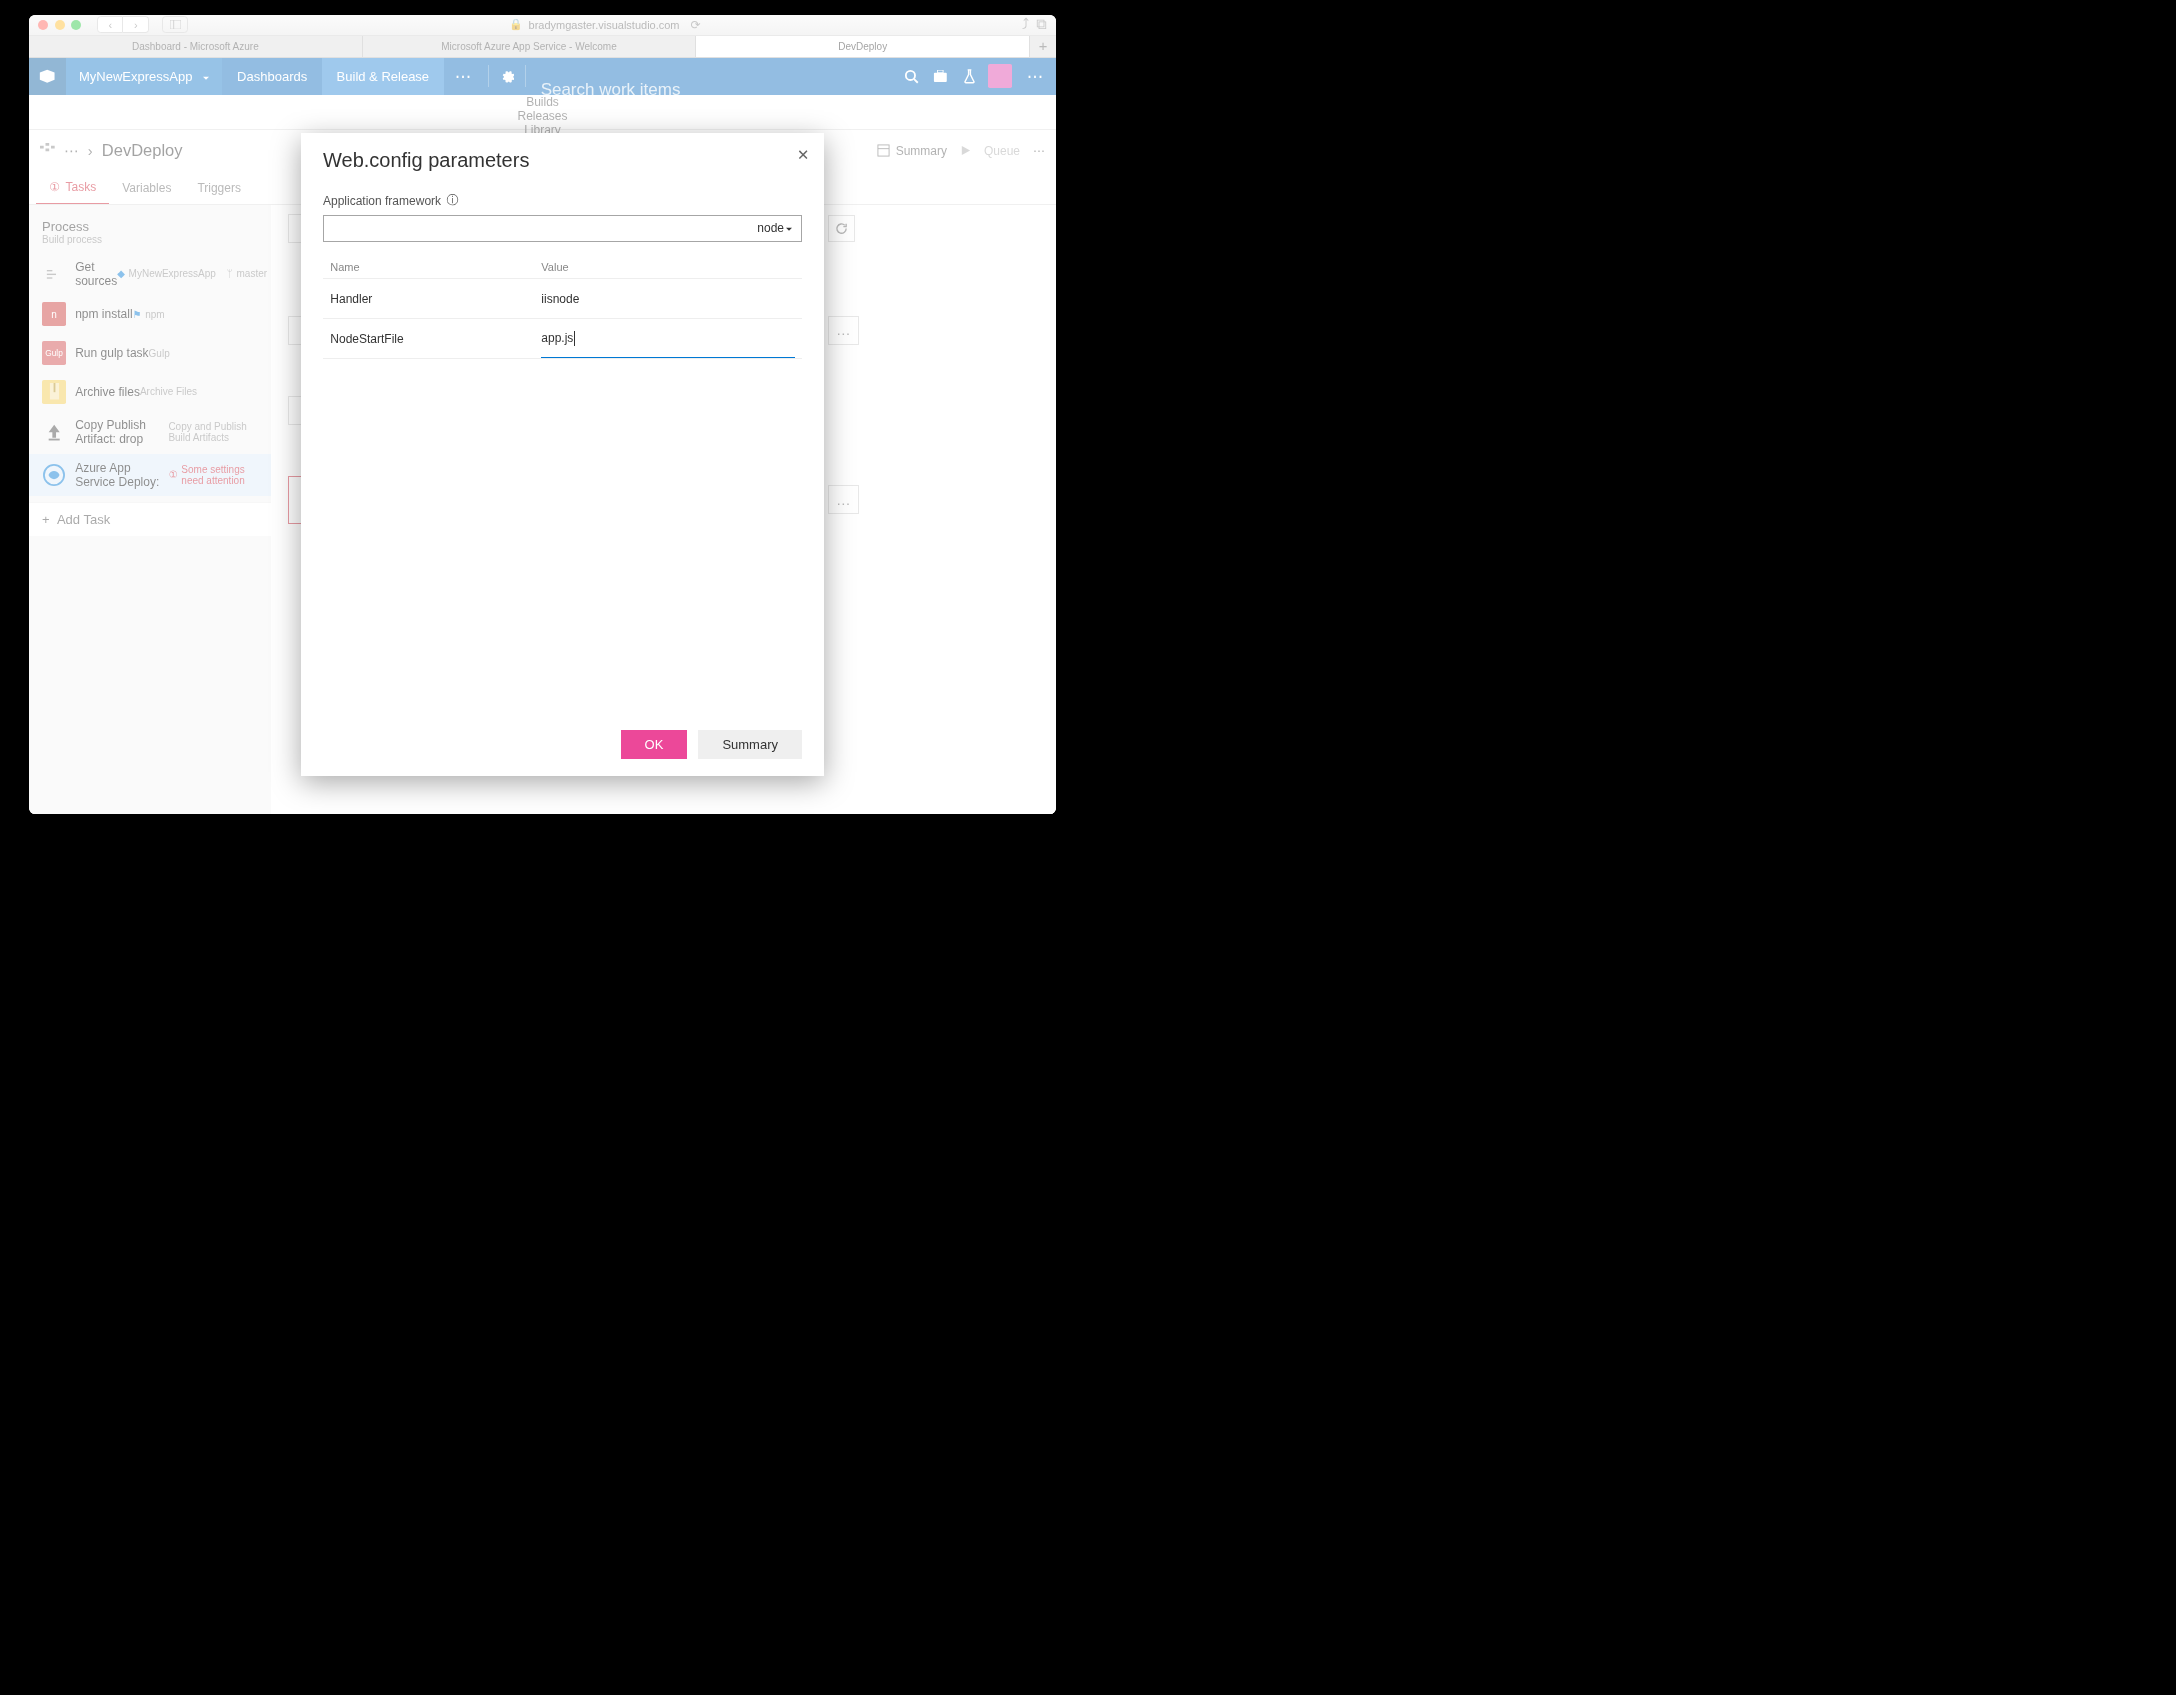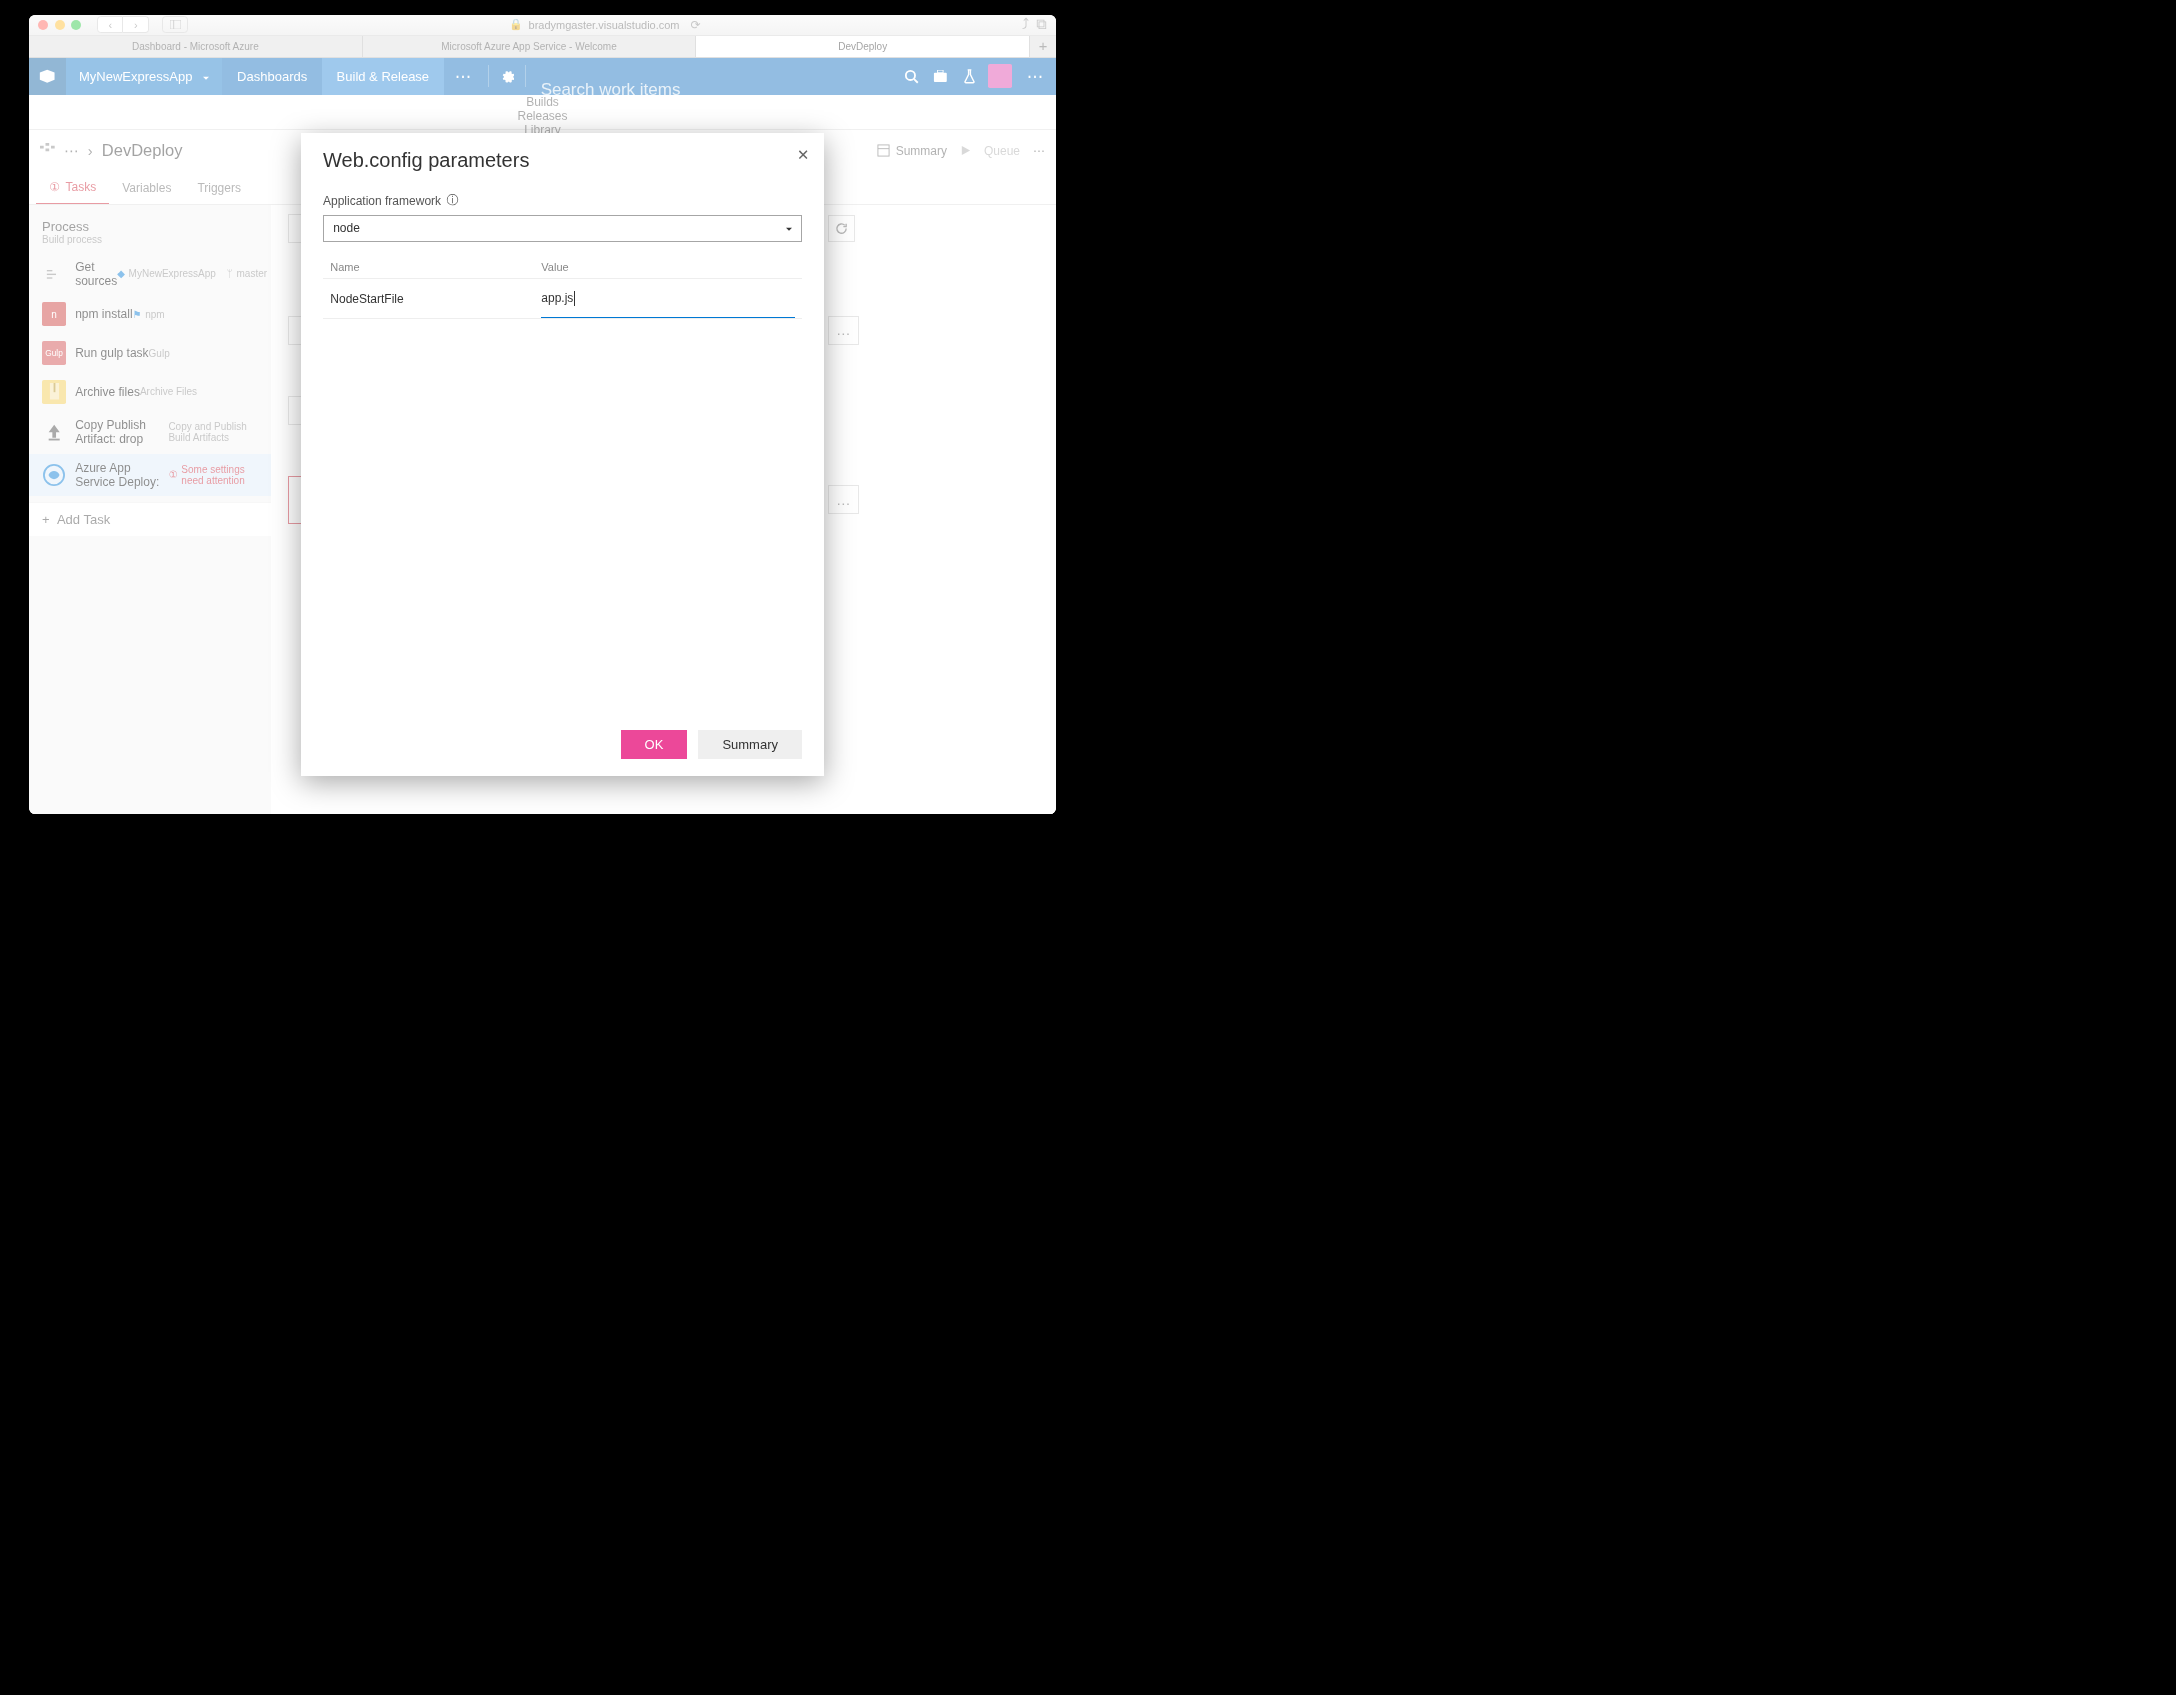--- a/index.html
+++ b/index.html
@@ -58,21 +58,21 @@
   .txtbox { border:0.9px solid #ccc; height:29px; width:533px; }
   .txtbox.err { border-color:#c23; }
   .ellbtn { width:31px; height:29px; border:0.9px solid #ccc; margin-left:7.3px; display:flex;align-items:center;justify-content:center; color:#666; }
   .refresh { width:27.5px;height:27.5px; border:0.9px solid #ccc; margin-left:7.3px; display:flex;align-items:center;justify-content:center; }
 
   .overlay { position:absolute; inset:0; background:rgba(255,255,255,.55); display:flex; align-items:flex-start; justify-content:center; }
   .modal { position:absolute; left:272px; top:118px; width:523px; height:643px; background:#fff; box-shadow:0 7.3px 27.5px rgba(0,0,0,.35); padding:16.5px 22px; display:flex; flex-direction:column; }
   .modal h1 { font-size:20px; font-weight:400; color:#333; }
   .mclose { position:absolute; right:14.7px; top:13px; color:#666; font-size:14.7px; cursor:pointer; }
   .mlabel { font-size:12px; color:#555; margin-top:20px; display:flex; gap:5.5px; align-items:center; }
-  .mselect { border:0.9px solid #a6a6a6; height:27.5px; margin-top:5.5px; display:flex; align-items:center; padding:0 9.2px; font-size:12px; justify-content:space-between; color:#333; }
+  .mselect { border:0.9px solid #a6a6a6; height:27.5px; margin-top:5.5px; display:flex; align-items:center; padding:0 9.2px; font-size:12px; justify-content:flex-end; color:#333; }
   .mtable { margin-top:13px; }
   .mheadrow { display:flex; font-size:11px; color:#888; padding:5.5px 7.3px; border-bottom:0.9px solid #eee; }
   .mcell-n { width:211px; } .mcell-v { flex:1; }
   .mrow { display:flex; font-size:12px; color:#333; height:40px; align-items:center; padding:0 7.3px; border-bottom:0.9px solid #eee; }
   .mrow.editing .mcell-v { border-bottom:1.8px solid #0078d4; height:100%; display:flex;align-items:center; }
   .mactions { margin-top:auto; display:flex; justify-content:flex-end; gap:11px; }
   .btn { height:29px; padding:0 24px; font-size:13px; display:flex;align-items:center;justify-content:center; }
   .btn.primary { background:#ec4899; color:#fff; }
   .btn.secondary { background:#efefef; color:#333; }
   svg { display:block; }
@@ -351,20 +351,24 @@
     </div>
     <div class="mselect">
       <span>node</span>
       <span class="chev"></span>
     </div>
     <div class="mtable">
       <div class="mheadrow">
         <div class="mcell-n">Name</div>
         <div class="mcell-v">Value</div>
       </div>
+      <div class="mrow">
+        <div class="mcell-n">Handler</div>
+        <div class="mcell-v">iisnode</div>
+      </div>
       <div class="mrow editing">
         <div class="mcell-n">NodeStartFile</div>
         <div class="mcell-v">
             <span>app.js</span>
             <span style="border-left:0.9px solid #333;height:14.7px;margin-left:0.9px;"></span>
           </div>
       </div>
     </div>
     <div class="mactions">
       <div class="btn primary">OK</div>

